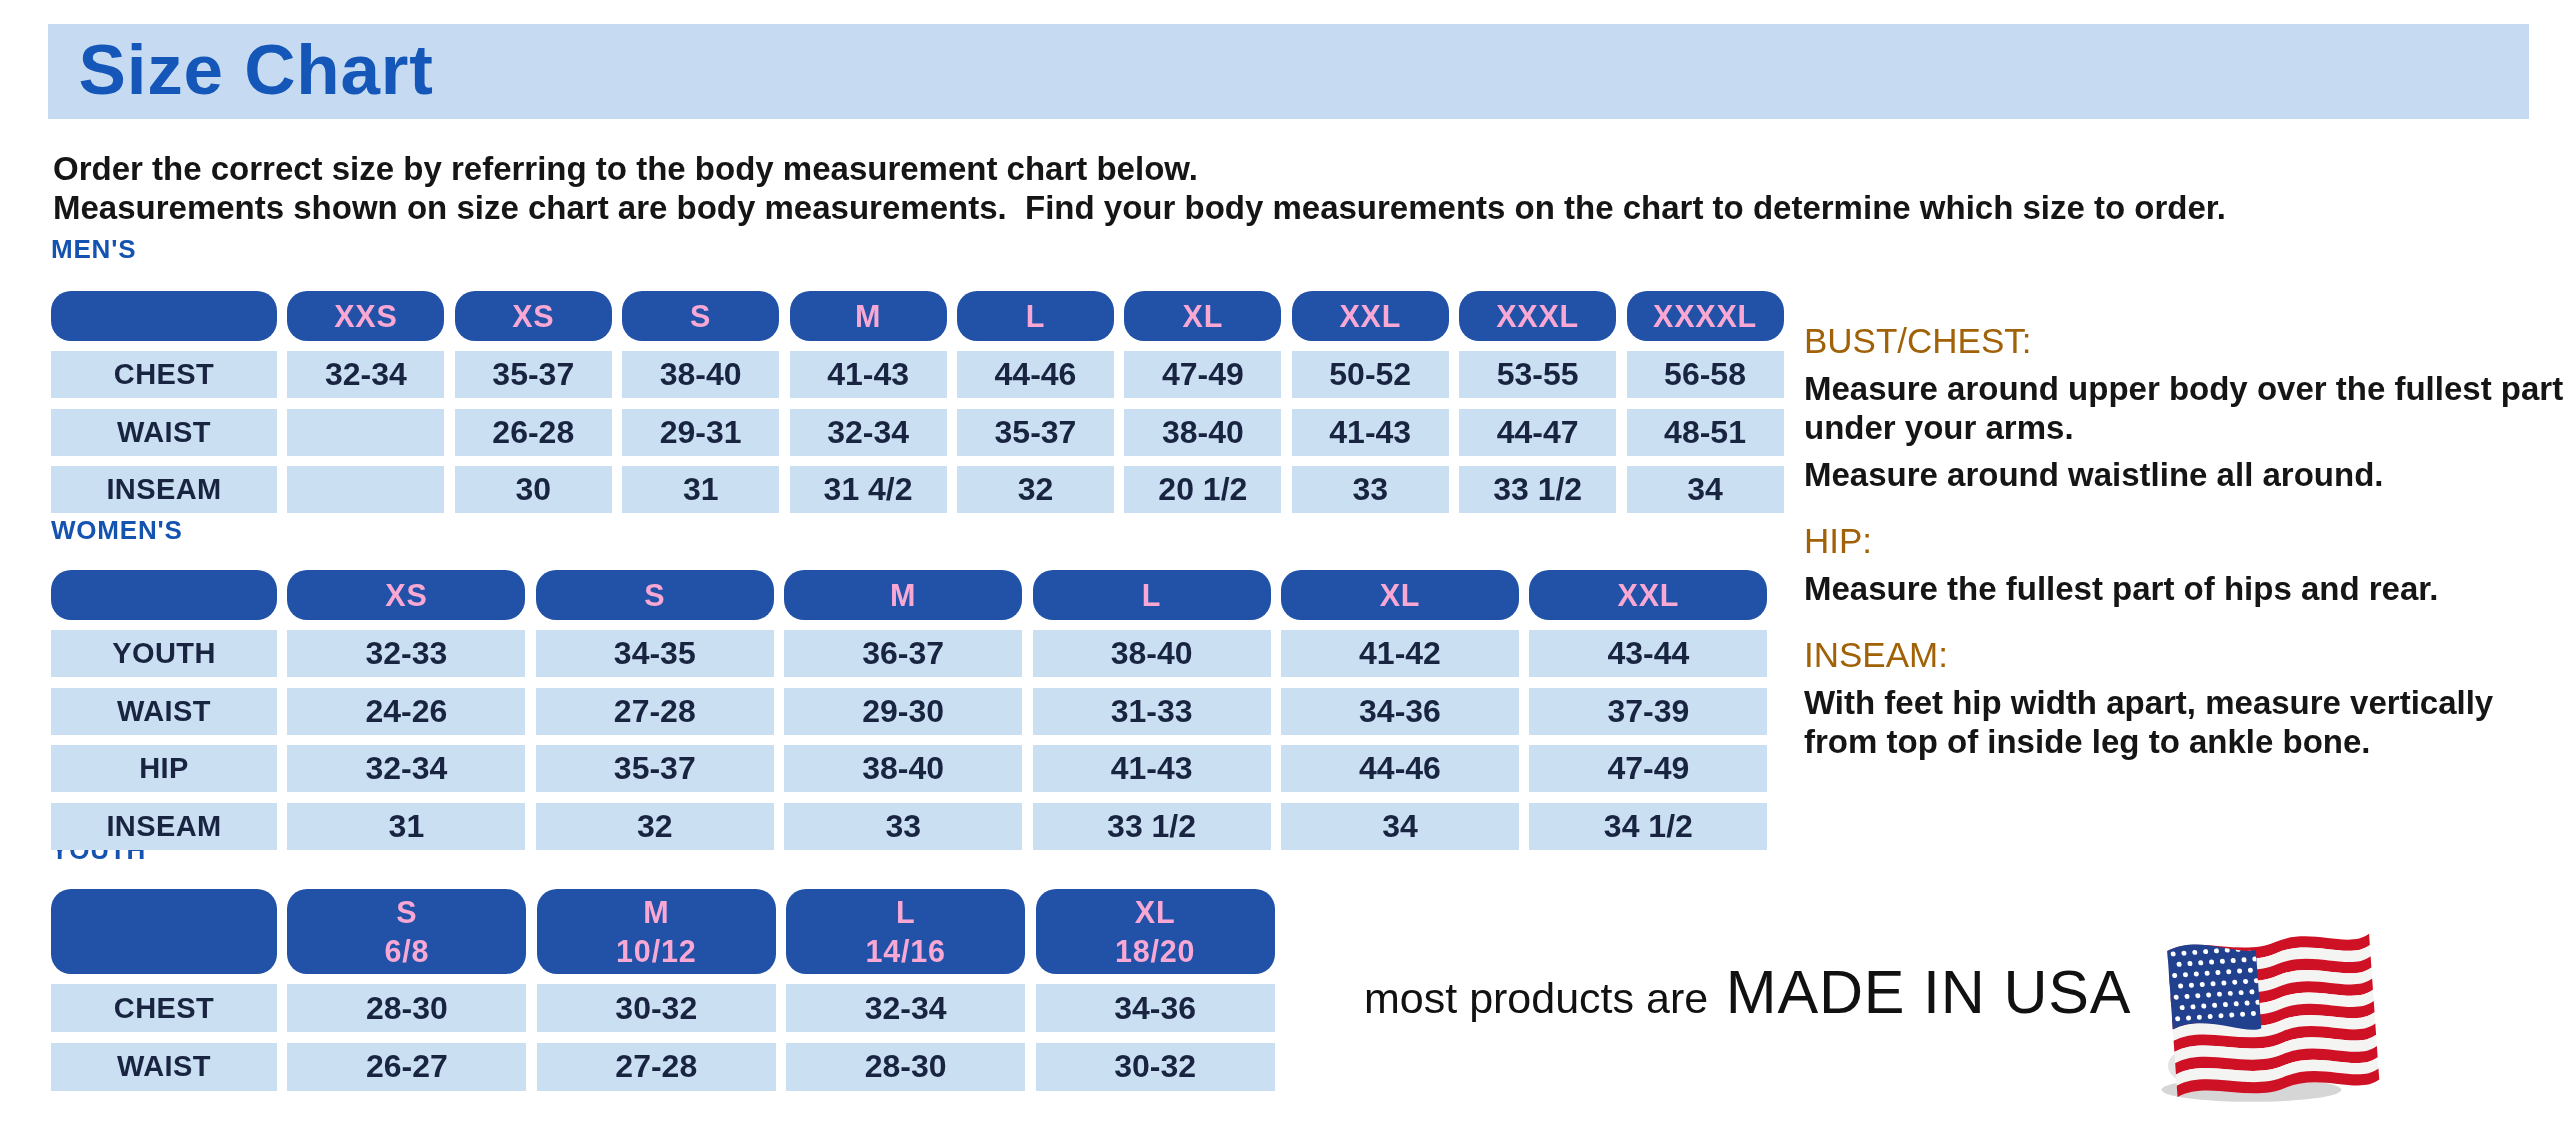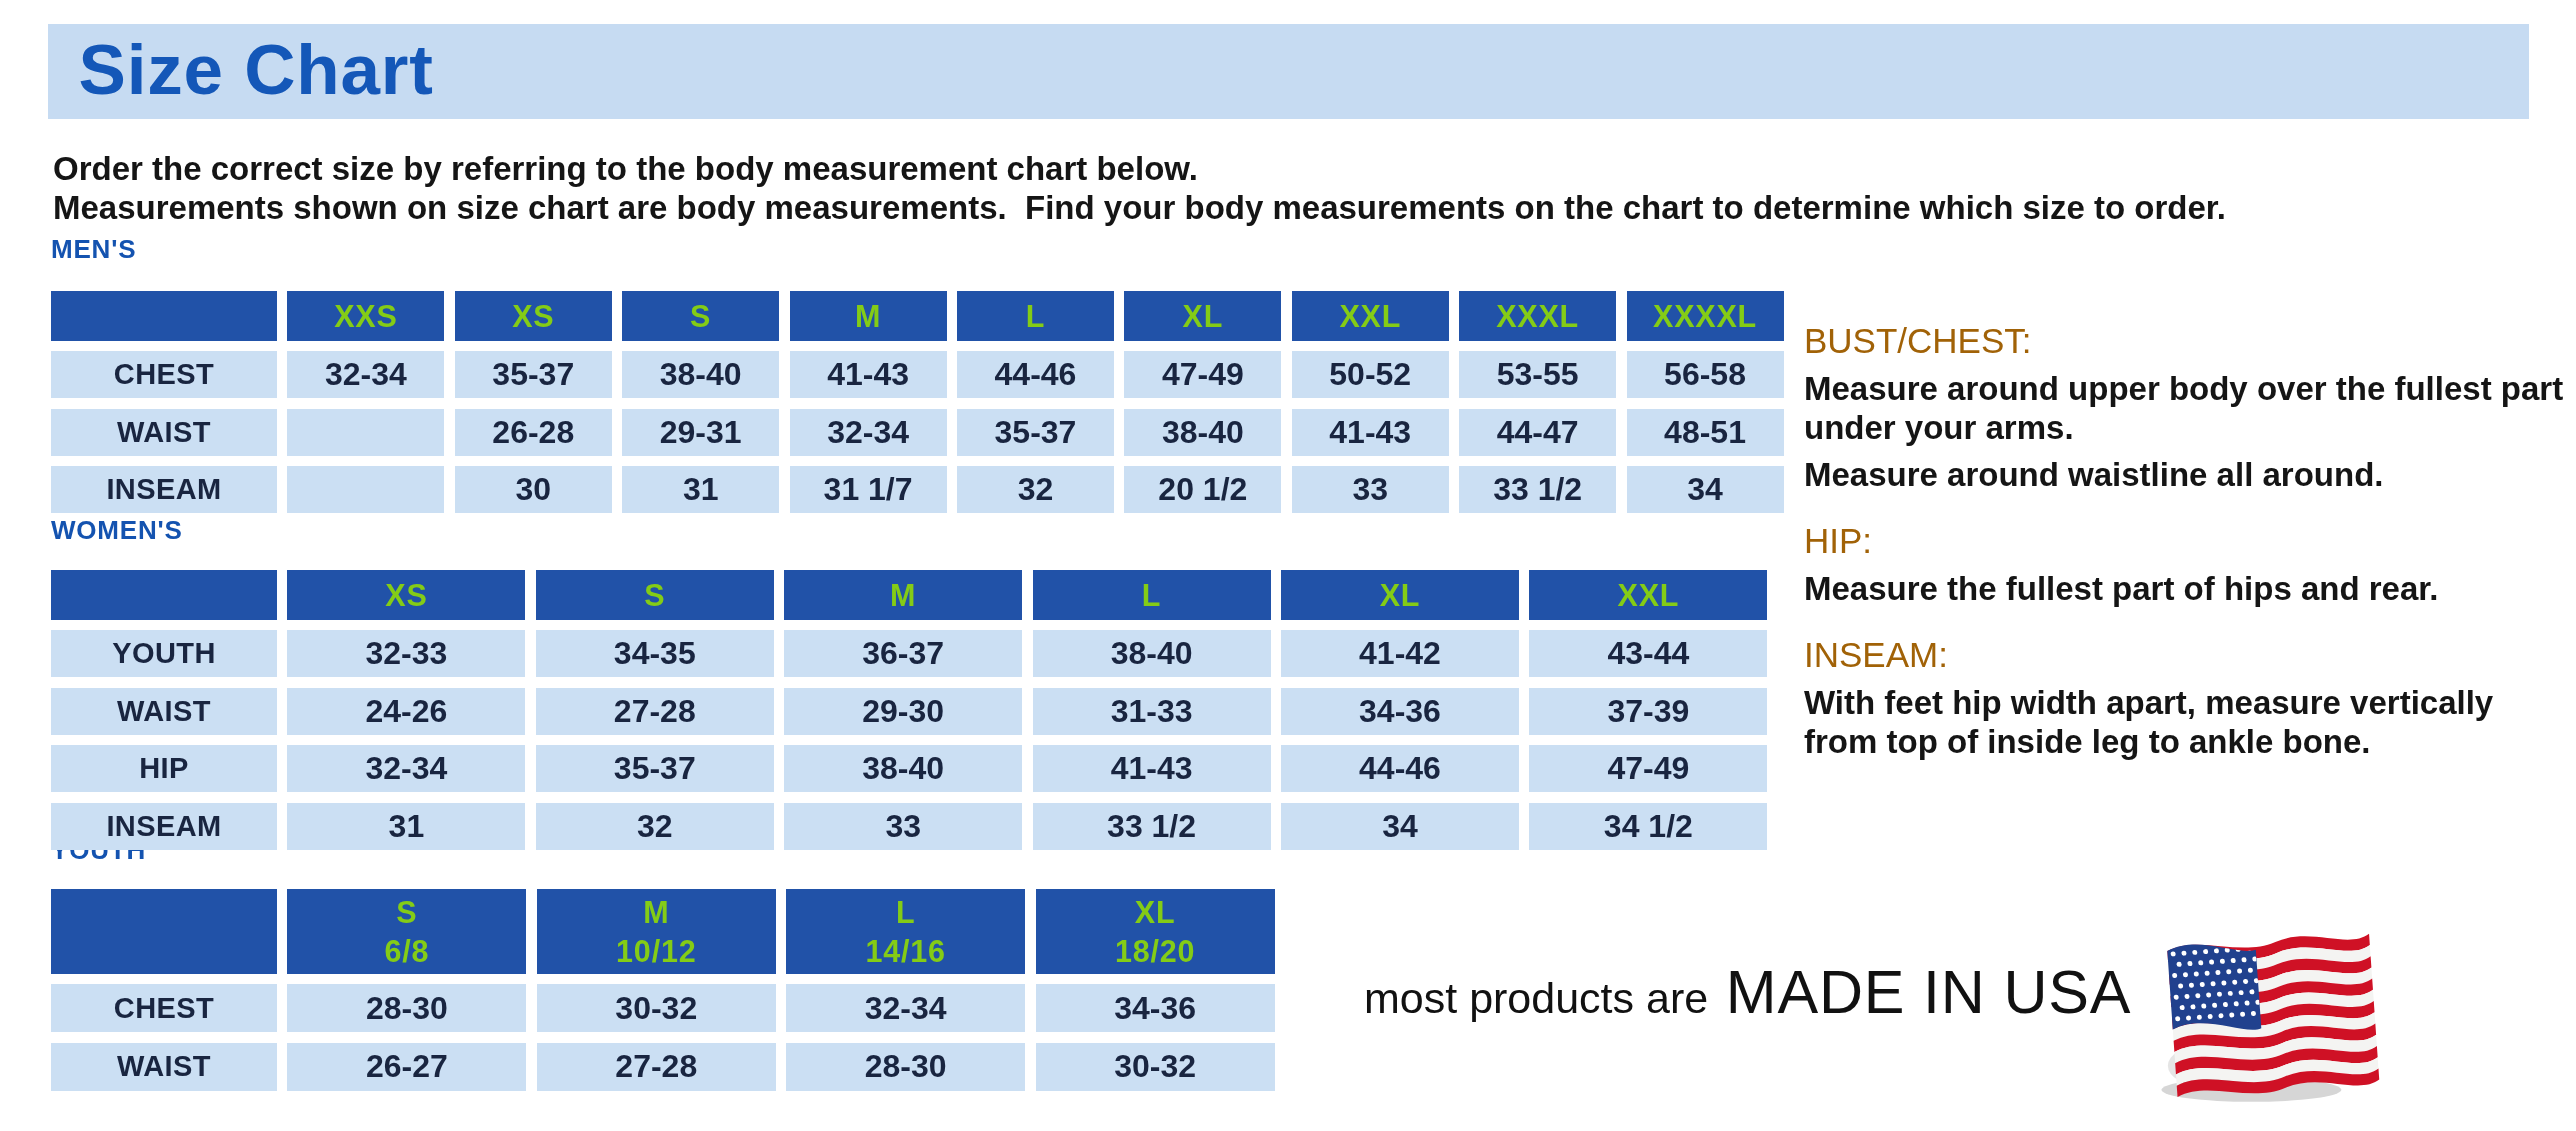--- a/index.html
+++ b/index.html
@@ -39,24 +39,25 @@
     left:51px;top:570px;
     grid-template-columns:226px repeat(6,238px);
     grid-template-rows:50px;grid-auto-rows:47px;
   }
   #youth-table{
     left:51px;top:889px;
     grid-template-columns:226px repeat(4,239px);
     grid-template-rows:85px;grid-auto-rows:48px;
   }
   .th{
-    background:#2152a8;color:#84cc16;
+    background:#2152a8;color:#f9a8d4;
     font-size:30.5px;font-weight:700;letter-spacing:0.8px;line-height:1.25;
     display:flex;flex-direction:column;align-items:center;justify-content:center;
     text-align:center;
+    border-radius:20px;
   }
   .td{
     background:#cbdff3;color:#192540;
     font-size:32px;font-weight:700;
     display:flex;align-items:center;justify-content:center;text-align:center;
   }
   .td.label{font-size:29px;letter-spacing:0.4px;}
   
   .measure{position:absolute;left:1804px;top:294px;width:762px;}
   .measure-heading{
@@ -121,21 +122,21 @@
     <div class="td">32-34</div>
     <div class="td">35-37</div>
     <div class="td">38-40</div>
     <div class="td">41-43</div>
     <div class="td">44-47</div>
     <div class="td">48-51</div>
     <div class="td label">INSEAM</div>
     <div class="td"></div>
     <div class="td">30</div>
     <div class="td">31</div>
-    <div class="td">31 1/7</div>
+    <div class="td">31 4/2</div>
     <div class="td">32</div>
     <div class="td">20 1/2</div>
     <div class="td">33</div>
     <div class="td">33 1/2</div>
     <div class="td">34</div>
   </div>
 <div class="size-table" id="womens-table">
     <div class="th blank"></div>
     <div class="th">XS</div>
     <div class="th">S</div>

